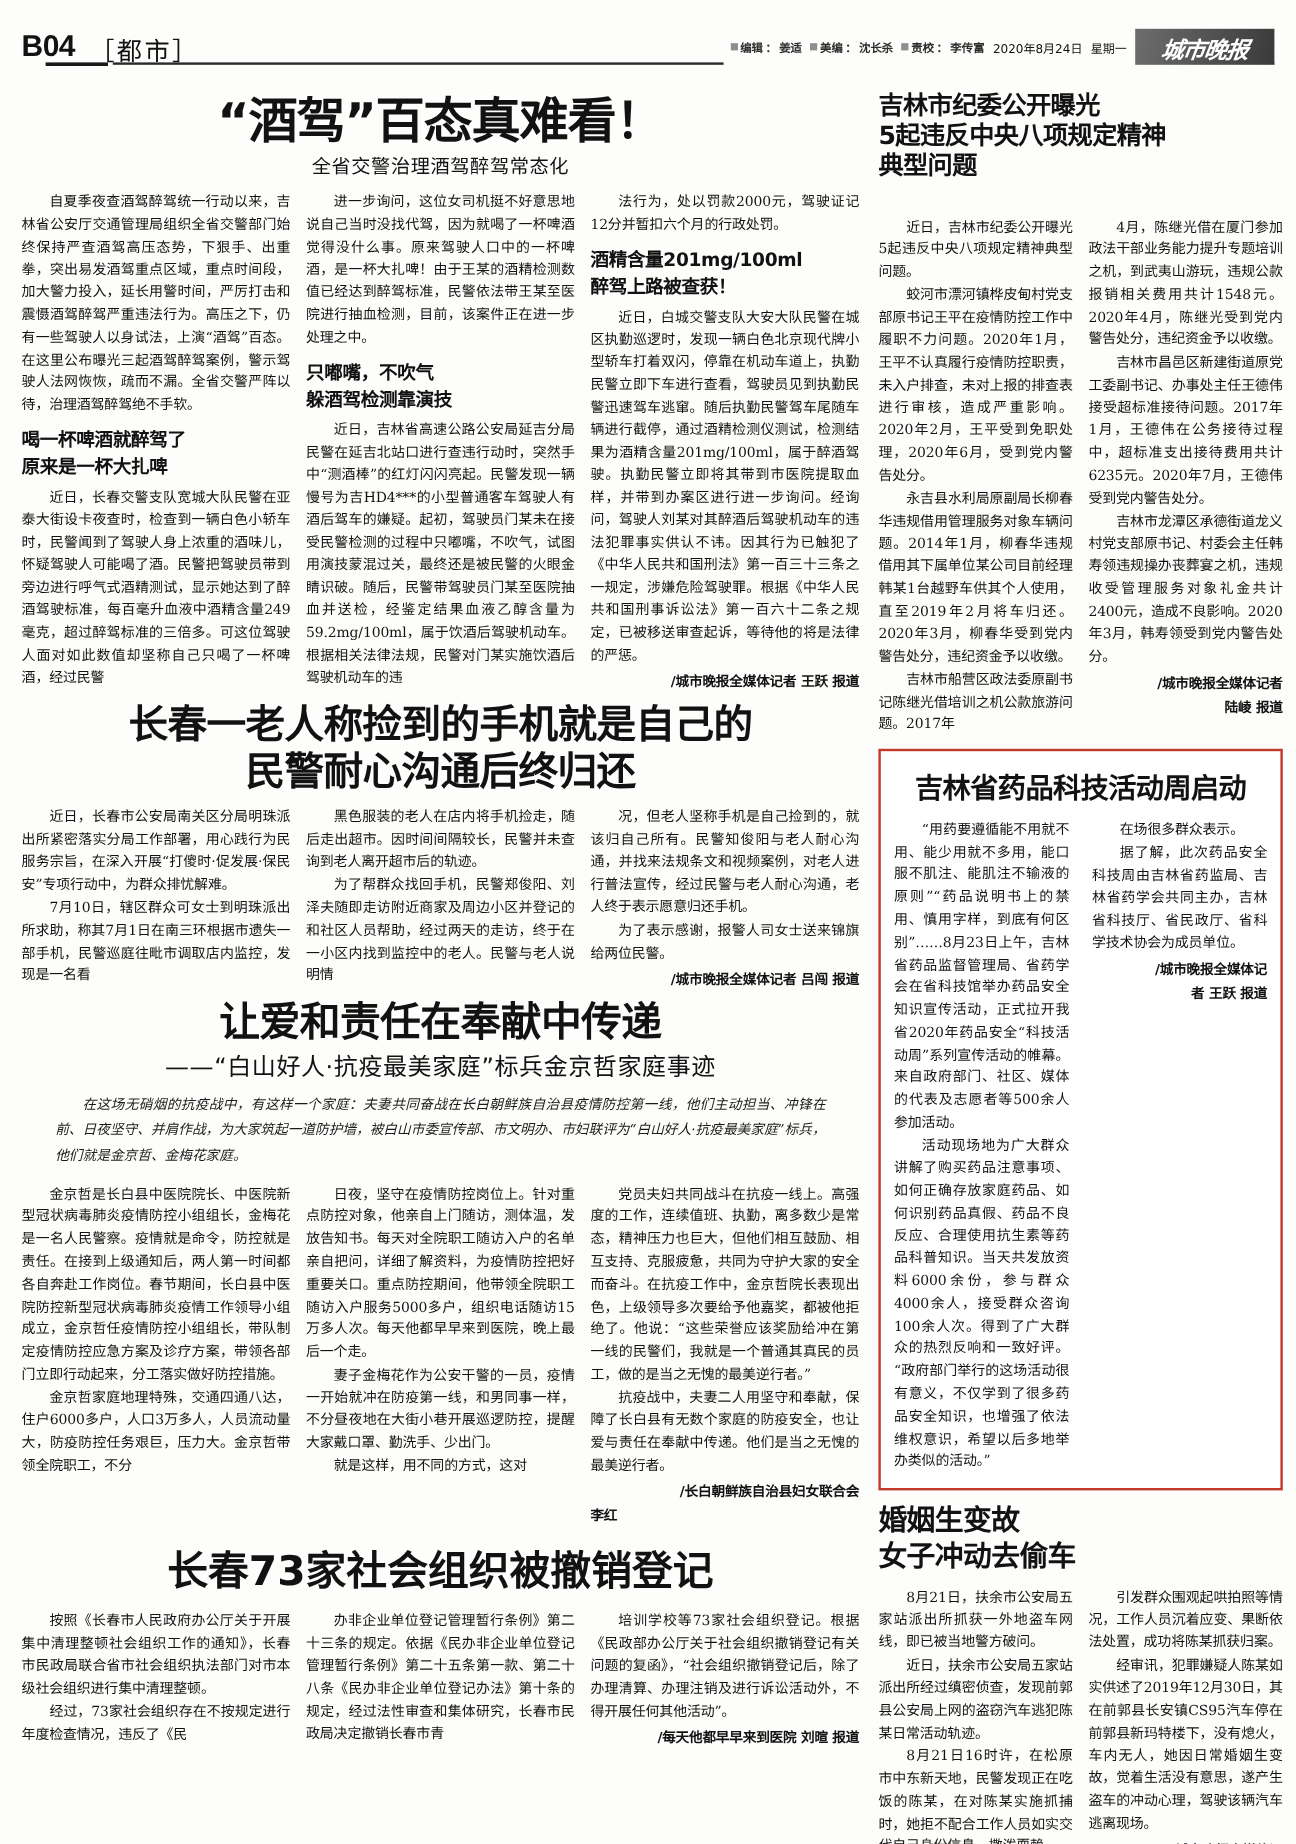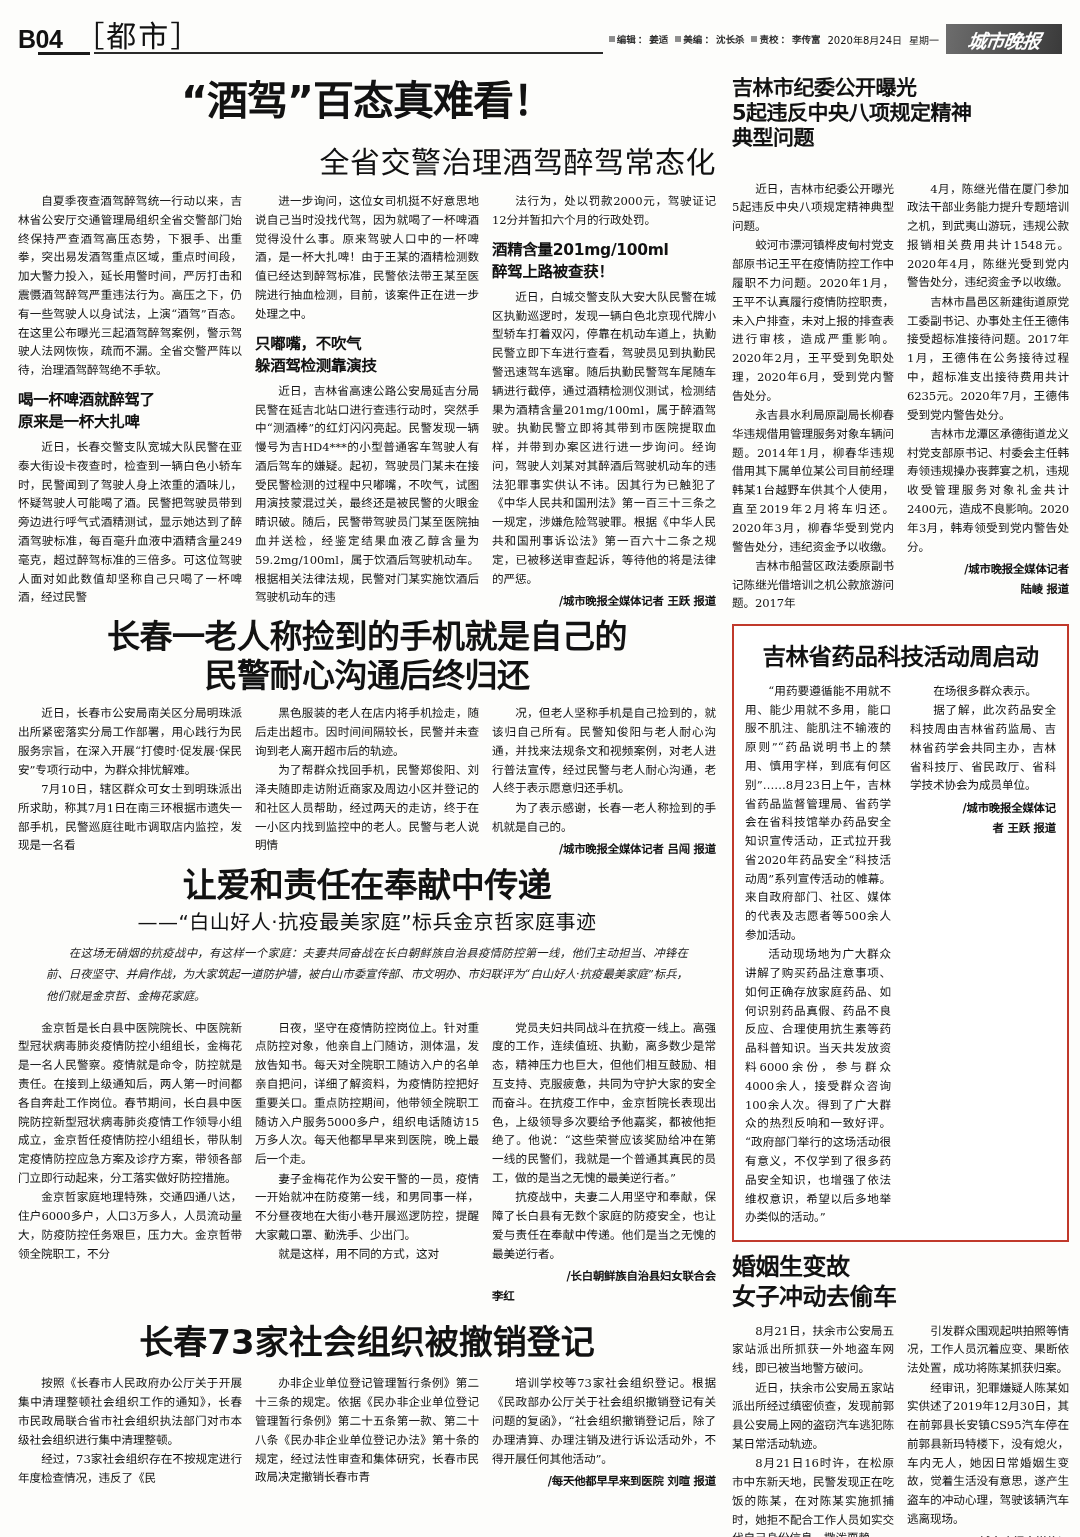--- a/index.html
+++ b/index.html
@@ -12,44 +12,44 @@
     overflow:hidden;
     position:relative;
   }
   .page{width:1080px;height:1265px;position:relative;box-sizing:border-box;padding:0 18px;}
 
   
   .masthead{position:relative;height:62px;display:flex;align-items:flex-end;}
   .mh-left{display:flex;align-items:flex-end;gap:4px;}
   .folio{font-family:"Liberation Sans","DejaVu Sans",sans-serif;font-weight:bold;font-size:25px;letter-spacing:-0.5px;line-height:1;padding-bottom:10px;}
   .folio-rule{width:52px;height:3px;background:#1a1a1a;position:absolute;left:20px;top:52px;}
-  .section-name{font-size:30px;font-family:"DejaVu Sans",sans-serif;letter-spacing:2px;padding-bottom:6px;padding-left:8px;}
+  .section-name{font-size:21px;font-family:"DejaVu Sans",sans-serif;letter-spacing:2px;padding-bottom:6px;padding-left:8px;}
   .mh-rule{position:absolute;left:76px;right:0;top:52px;height:2px;background:#2a2a2a;}
   .mh-right{margin-left:auto;display:flex;align-items:center;gap:7px;padding-bottom:8px;position:relative;z-index:3;background:#fdfdfb;padding-left:6px;}
   .credit{font-size:9.5px;font-family:"DejaVu Sans",sans-serif;color:#2e2e2e;display:flex;align-items:center;gap:2px;white-space:nowrap;font-weight:bold;}
   .credit .sq{display:inline-block;width:6px;height:6px;background:#8e8e8e;}
   .mh-date{font-size:10px;font-family:"DejaVu Sans",sans-serif;white-space:nowrap;}
   .logo-box{width:116px;height:30px;background:linear-gradient(100deg,#6d6d6d,#3a3a3a);display:flex;align-items:center;justify-content:center;}
   .logo-text{color:#fff;font-size:19px;font-family:"DejaVu Serif",serif;font-style:italic;font-weight:bold;letter-spacing:-1px;transform:skewX(-8deg);white-space:nowrap;}
 
   
   .body-grid{display:flex;gap:0;margin-top:6px;}
   .left-zone{width:700px;}
   .vsep{width:1px;background:#cfcfcf;margin:0 8px;}
   .right-zone{width:337px;}
 
   
   .hl-main{
     font-family:"DejaVu Sans",sans-serif;font-weight:bold;
     font-size:41px;line-height:1.05;text-align:center;letter-spacing:-1px;
-    margin:12px 0 15px;
+    margin:12px 0 2px;
   }
   .hl-sub{
     font-family:"DejaVu Sans",sans-serif;
-    font-size:30px;text-align:right;letter-spacing:0.5px;margin-bottom:10px;
+    font-size:16px;text-align:center;letter-spacing:0.5px;margin-bottom:10px;
   }
   .hl-2line{
     font-family:"DejaVu Sans",sans-serif;font-weight:bold;
     font-size:33px;line-height:1.18;text-align:center;letter-spacing:-0.5px;margin:10px 0 8px;
   }
   .hl-2line .l2{display:block;}
   .hl-band{
     font-family:"DejaVu Sans",sans-serif;font-weight:bold;
     font-size:34px;line-height:1.12;text-align:center;margin:10px 0 2px;letter-spacing:-0.5px;
   }
@@ -174,21 +174,21 @@
           <div class="col">
             <p class="t">近日，长春市公安局南关区分局明珠派出所紧密落实分局工作部署，用心践行为民服务宗旨，在深入开展“打傻时·促发展·保民安”专项行动中，为群众排忧解难。</p>
             <p class="t">7月10日，辖区群众可女士到明珠派出所求助，称其7月1日在南三环根据市遗失一部手机，民警巡庭往毗市调取店内监控，发现是一名看</p>
           </div>
           <div class="col">
             <p class="t">黑色服装的老人在店内将手机捡走，随后走出超市。因时间间隔较长，民警并未查询到老人离开超市后的轨迹。</p>
             <p class="t">为了帮群众找回手机，民警郑俊阳、刘泽夫随即走访附近商家及周边小区并登记的和社区人员帮助，经过两天的走访，终于在一小区内找到监控中的老人。民警与老人说明情</p>
           </div>
           <div class="col">
             <p class="t">况，但老人坚称手机是自己捡到的，就该归自己所有。民警知俊阳与老人耐心沟通，并找来法规条文和视频案例，对老人进行普法宣传，经过民警与老人耐心沟通，老人终于表示愿意归还手机。</p>
-            <p class="t">为了表示感谢，长春一老人称捡到的手机就是自己的。</p>
+            <p class="t">为了表示感谢，报警人司女士送来锦旗给两位民警。</p>
             <div class="byline">/城市晚报全媒体记者 吕闯 报道</div>
           </div>
         </div>
       </div>
 
       <div>
         <div class="hl-band">让爱和责任在奉献中传递</div>
         <div class="hl-band-sub">——“白山好人·抗疫最美家庭”标兵金京哲家庭事迹</div>
         <div class="lead-italic">在这场无硝烟的抗疫战中，有这样一个家庭：夫妻共同奋战在长白朝鲜族自治县疫情防控第一线，他们主动担当、冲锋在前、日夜坚守、并肩作战，为大家筑起一道防护墙，被白山市委宣传部、市文明办、市妇联评为“白山好人·抗疫最美家庭”标兵，他们就是金京哲、金梅花家庭。</div>
         <div class="cols3">

